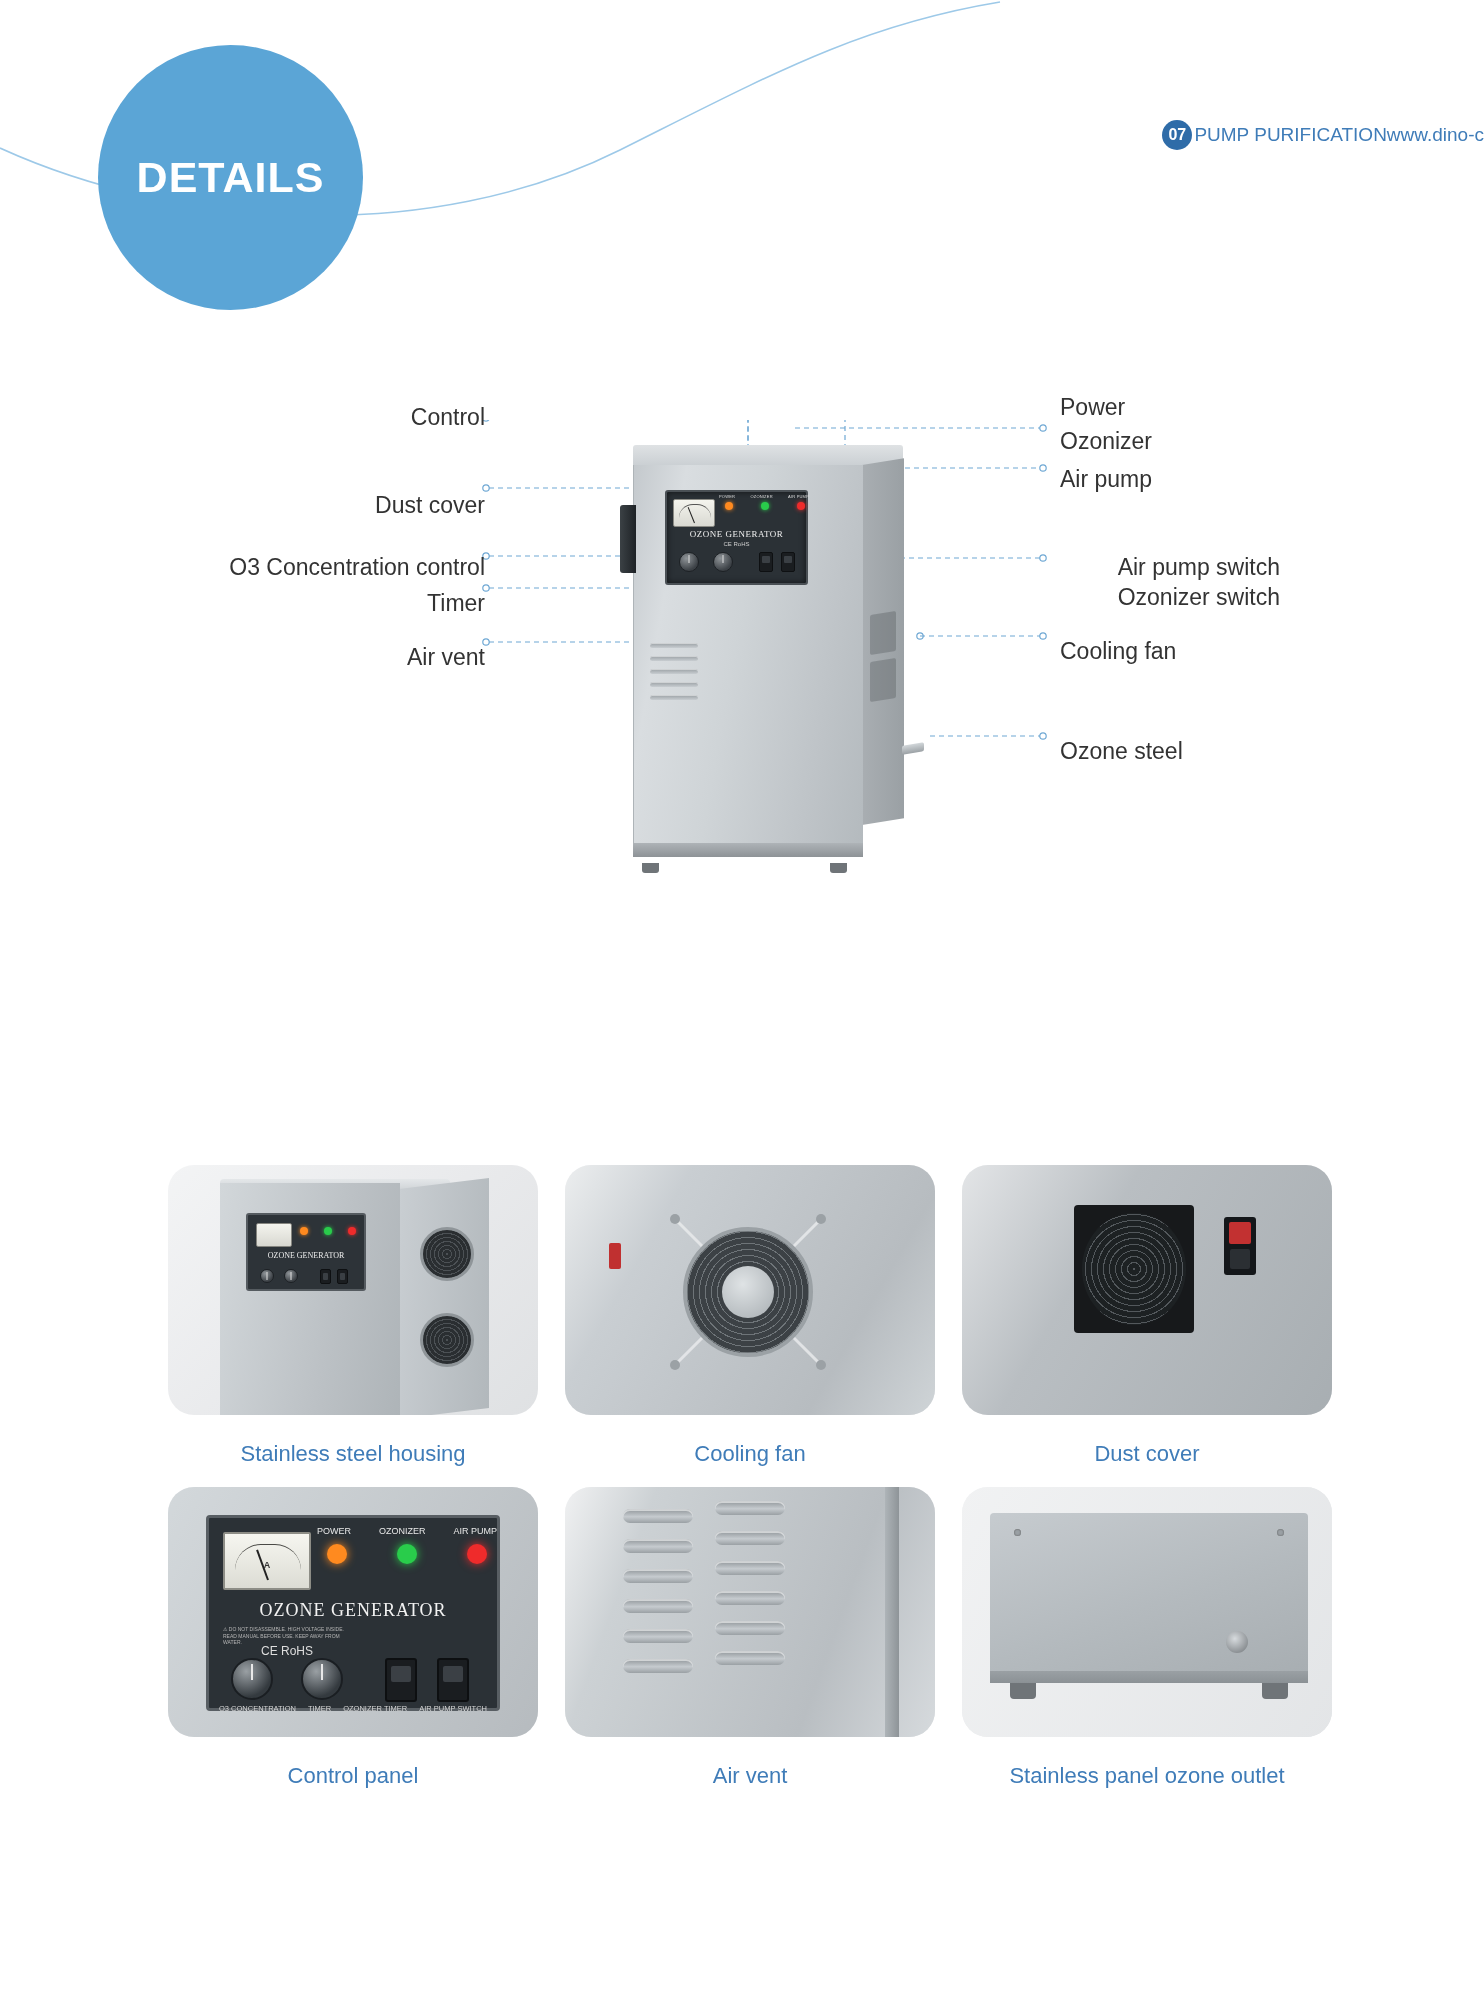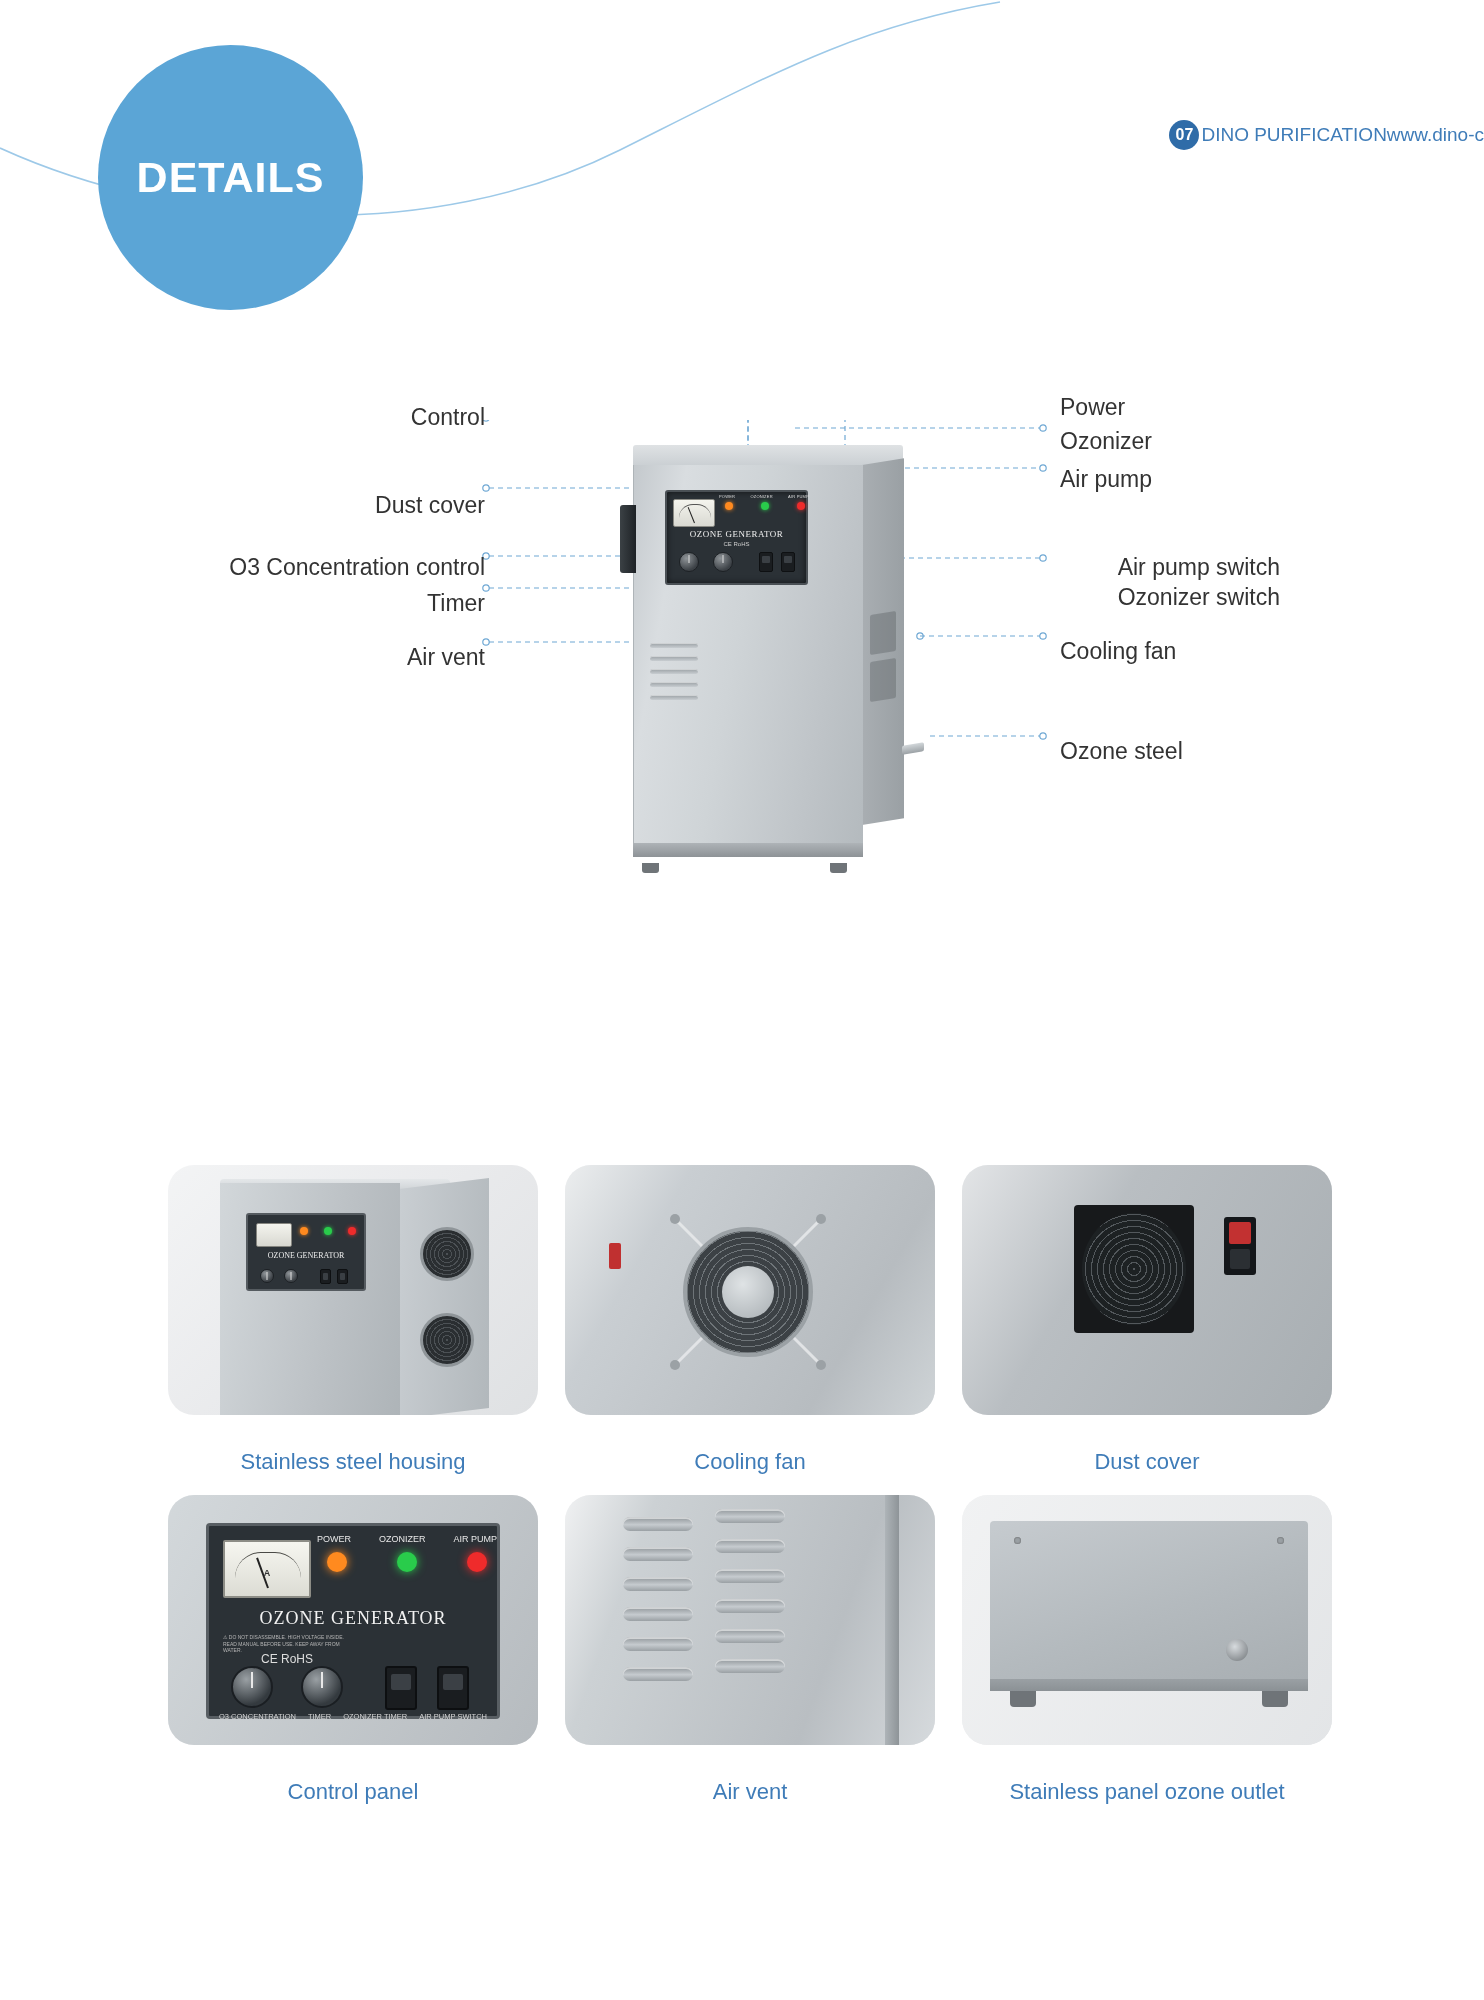--- a/index.html
+++ b/index.html
@@ -208,21 +208,21 @@
   }
   .card { width: 370px; }
   .thumb {
     width: 370px; height: 250px;
     border-radius: 26px;
     overflow: hidden;
     position: relative;
     background: linear-gradient(135deg,#f3f4f5 0%,#e9eaec 50%,#dfe1e3 100%);
   }
   .caption {
-    margin-top: 34px;
+    margin-top: 26px;
     text-align: center;
     font-size: 22px;
     color: #3f7cb8;
   }
 
   
   .t1-body { position:absolute; left:52px; top:18px; width:180px; height:238px;
     background: linear-gradient(100deg,#d2d7da,#bcc1c5 60%,#aeb4b8); }
   .t1-top { position:absolute; left:52px; top:14px; width:230px; height:16px;
     background:linear-gradient(180deg,#e4e7e9,#c6cbcf); border-radius:4px 4px 0 0;}
@@ -316,21 +316,21 @@
 <svg class="header-curve" viewBox="0 0 1050 300">
   <path d="M0 148 C 180 230, 430 245, 620 150 C 770 75, 860 25, 1000 2" fill="none" stroke="#9dc9e8" stroke-width="1.6"></path>
 </svg>
 
 <div class="details-circle">
   <span>DETAILS</span>
 </div>
 
 <div class="brand-line">
   <div class="brand-badge">07</div>
-  <div class="brand-text">DINO PURIFICATIONwww.dino-c</div>
+  <div class="brand-text">PUMP PURIFICATIONwww.dino-c</div>
 </div>
 
 <div class="diagram">
 
   <svg width="1484" height="580">
     <g fill="none" stroke="#6fa8d4" stroke-width="1.2" stroke-dasharray="5 4">
 
       <path d="M487 -2 L748 -2 L748 54"></path>
       <line x1="487" y1="-2" x2="487" y2="-2"></line>
       <path d="M489 -2 H744"></path>

